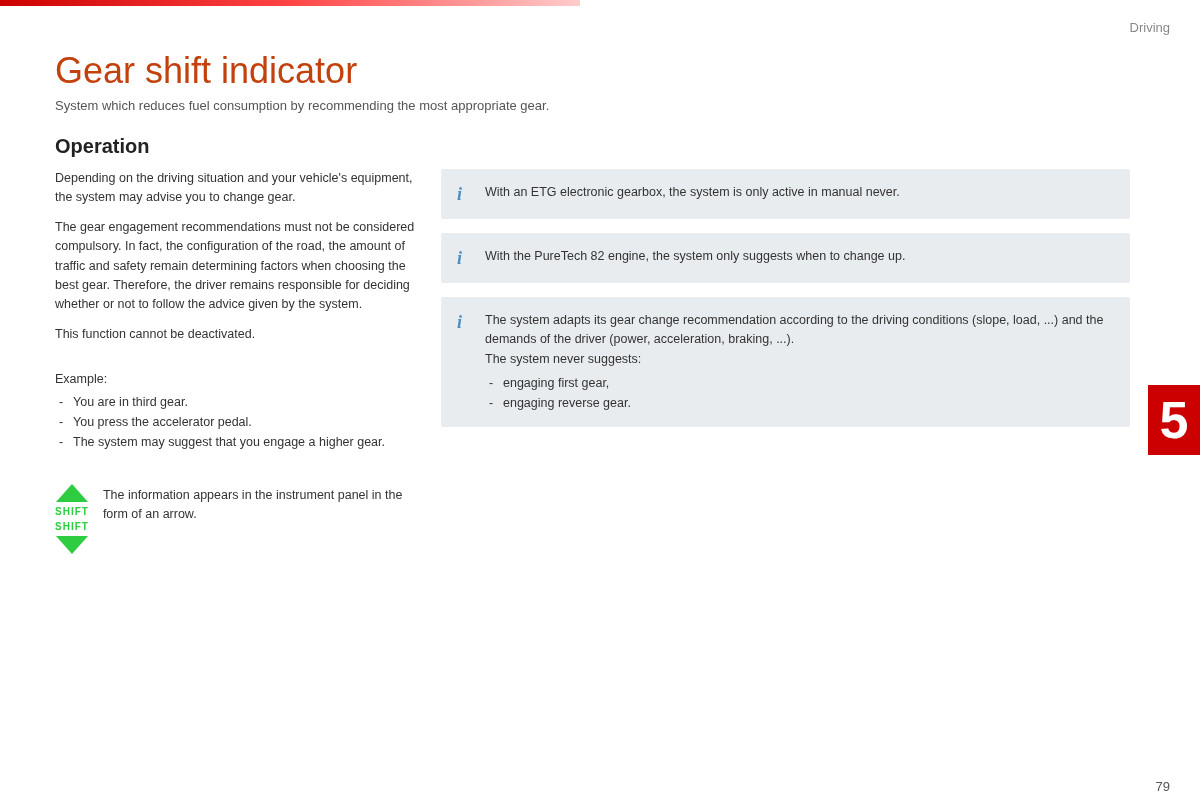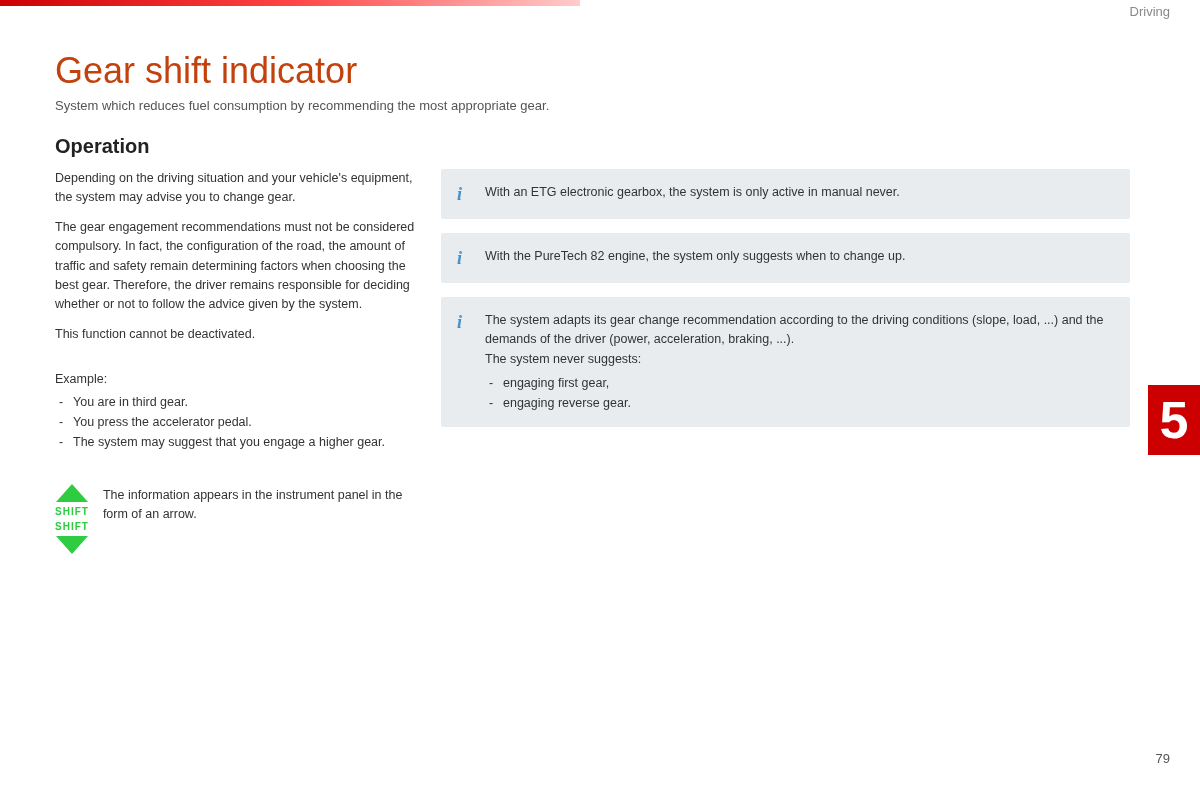--- a/index.html
+++ b/index.html
@@ -19,21 +19,21 @@
       top: 0;
       left: 0;
       width: 580px;
       height: 6px;
       background: linear-gradient(to right, #cc0000, #ff4444, #ffcccc);
     }
 
     
     .section-label {
       position: absolute;
-      top: 4px;
+      top: 20px;
       right: 30px;
       font-size: 13px;
       color: #888888;
     }
 
     
     .chapter-number {
       position: absolute;
       right: 0;
       top: 50%;
@@ -46,21 +46,21 @@
       height: 70px;
       display: flex;
       align-items: center;
       justify-content: center;
       margin-top: 20px;
     }
 
     
     .page-number {
       position: absolute;
-      bottom: 34px;
+      bottom: 6px;
       right: 30px;
       font-size: 13px;
       color: #555555;
     }
 
     
     .main-content {
       position: absolute;
       top: 30px;
       left: 55px;

